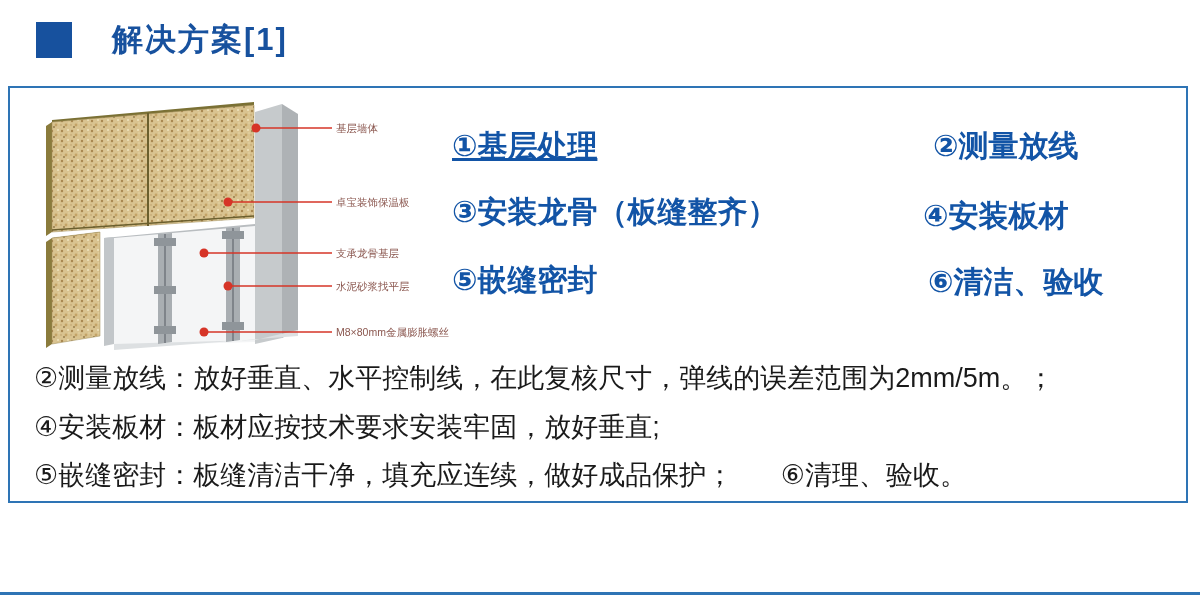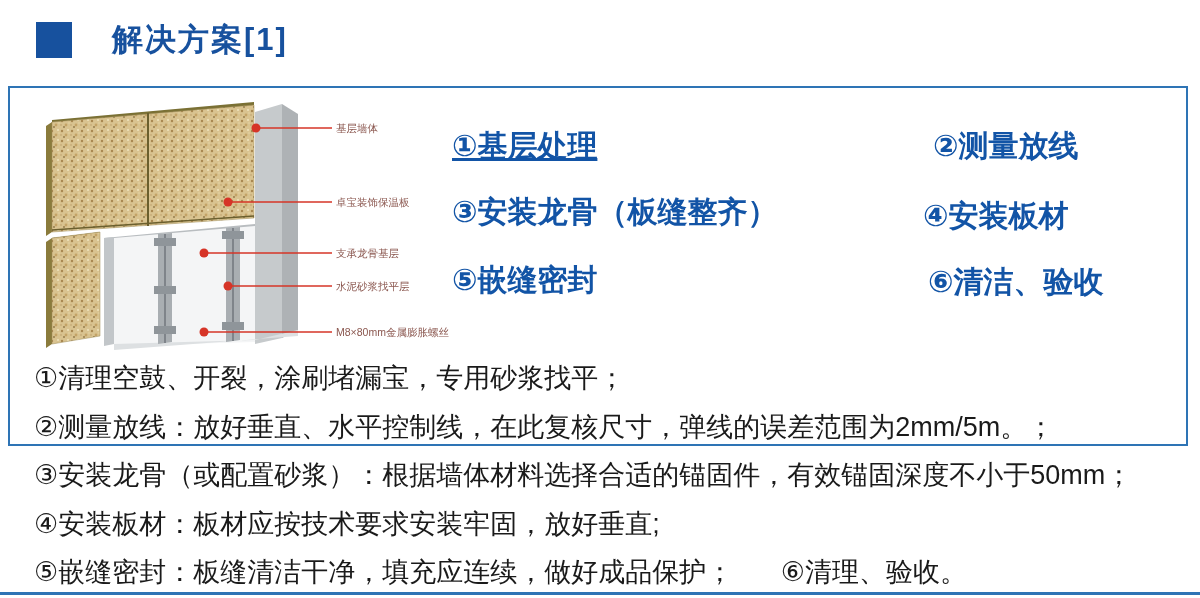--- a/index.html
+++ b/index.html
@@ -7,21 +7,21 @@
     width:1200px;height:598px;position:relative;overflow:hidden;
     background:#ffffff;
     font-family:"Liberation Sans","DejaVu Sans",sans-serif;
   }
   .header{position:absolute;left:36px;top:12px;display:flex;align-items:center;gap:40px;}
   .title-bullet{width:36px;height:36px;background:#17519E;display:inline-block;}
   .page-title{
     margin:0;font-size:31px;font-weight:bold;color:#17519E;letter-spacing:2px;line-height:56px;
   }
   .content-box{
-    position:absolute;left:8px;top:86px;width:1180px;height:360px;
+    position:absolute;left:8px;top:86px;width:1180px;height:417px;
     border:2px solid #2E74B5;background:#ffffff;box-sizing:border-box;
   }
   .diagram{position:absolute;left:20px;top:10px;width:424px;height:260px;}
   .diagram text{font-family:"Liberation Sans","DejaVu Sans",sans-serif;}
   .step{
     position:absolute;font-size:30px;font-weight:bold;color:#1254A6;
     white-space:nowrap;line-height:36px;
   }
   .step-1{left:442px;top:40px;text-decoration:underline;}
   .step-2{left:923px;top:40px;}
@@ -132,23 +132,21 @@
   </svg>
 
   <div class="step step-1">①基层处理</div>
   <div class="step step-2">②测量放线</div>
   <div class="step step-3">③安装龙骨（板缝整齐）</div>
   <div class="step step-4">④安装板材</div>
   <div class="step step-5">⑤嵌缝密封</div>
   <div class="step step-6">⑥清洁、验收</div>
 
   <div class="notes">
-    <div class="note-line">①清理空鼓、开裂，涂刷堵漏宝，专用砂浆找平；</div>
     <div class="note-line">②测量放线：放好垂直、水平控制线，在此复核尺寸，弹线的误差范围为2mm/5m。；</div>
-    <div class="note-line">③安装龙骨（或配置砂浆）：根据墙体材料选择合适的锚固件，有效锚固深度不小于50mm；</div>
     <div class="note-line">④安装板材：板材应按技术要求安装牢固，放好垂直;</div>
     <div class="note-line">
       <span>⑤嵌缝密封：板缝清洁干净，填充应连续，做好成品保护；</span>
       <span class="note-tail">⑥清理、验收。</span>
     </div>
   </div>
 
 </div>
 
 <div class="bottom-rule"></div>

